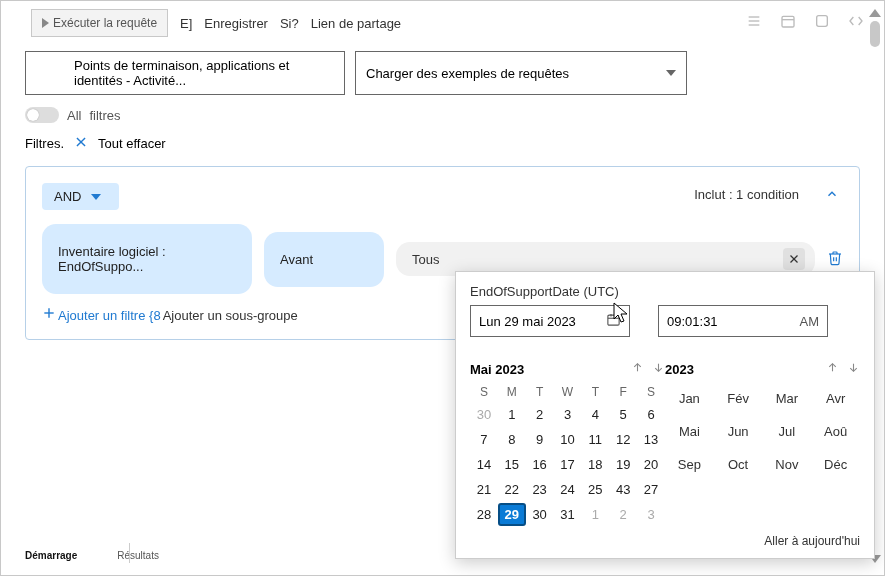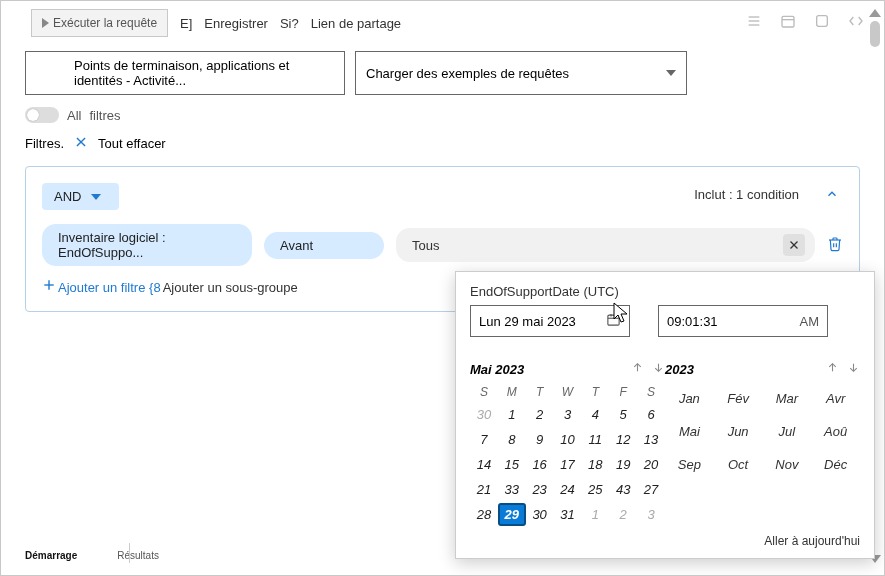--- a/index.html
+++ b/index.html
@@ -32,21 +32,21 @@
   .x-blue svg { width:14px; height:14px; }
 
   .filterbox { margin: 0 24px; border:1px solid #b6d0e8; border-radius:4px; padding: 16px; position:relative; font-size:13px;}
   .and-pill { display:inline-flex; align-items:center; gap:10px; background:#d6ebff; border-radius:4px; padding:6px 18px 6px 12px; color:#222;}
   .chev-sm { width:0;height:0;border-left:5px solid transparent;border-right:5px solid transparent;border-top:6px solid #207ad1;}
   .incl { position:absolute; right:60px; top:20px; color:#333;}
   .collapse { position:absolute; right:20px; top:20px; }
   .collapse svg{width:14px;height:14px;}
 
   .pills { display:flex; gap:12px; margin-top:14px; align-items:center;}
-  .pill { border-radius:14px; padding:6px 16px; font-size:13px; }
+  .pill { border-radius:14px; padding:20px 16px; font-size:13px; }
   .pill-blue { background:#d6ebff; color:#222; width:210px;}
   .pill-blue2 { background:#d6ebff; color:#222; width:120px;}
   .pill-grey { background:#f1f1f1; color:#333; flex:1; display:flex; align-items:center; justify-content:space-between; padding:6px 10px 6px 16px;}
   .xbtn { width:22px;height:22px;border-radius:4px;background:#e0e0e0; display:flex;align-items:center;justify-content:center; cursor:pointer;}
   .xbtn svg{width:12px;height:12px;}
   .trash svg{width:16px;height:16px;}
   .trash{color:#207ad1;cursor:pointer;}
 
   .addrow{display:flex;gap:2px;margin-top:12px;align-items:flex-end;color:#207ad1;}
   .plus svg{width:14px;height:14px;}
@@ -56,21 +56,21 @@
   .popover{ position:absolute; left:454px; top:270px; width:420px; background:#fff; box-shadow:0 4px 16px rgba(0,0,0,.2); border:1px solid #ccc; padding:12px 14px 10px; font-size:13px;}
   .pop-label{color:#333;margin-bottom:6px;}
   .pop-fields{display:flex;gap:28px;margin-bottom:24px;}
   .pf{border:1px solid #666;padding:6px 8px;display:flex;align-items:center;justify-content:space-between;font-size:13px;}
   .pf1{width:160px;}
   .pf2{width:170px;}
   .cal-icon svg{width:15px;height:15px;}
   .cursor{position:absolute; left:610px; top:300px; pointer-events:none;}
   .ampm{color:#555;margin-left:6px;}
 
-  .calwrap{display:flex;font-style:italic;}
+  .calwrap{display:flex;}
   .cal{flex:1;}
   .calhdr{display:flex;align-items:center;justify-content:space-between;margin-bottom:8px;font-weight:600;}
   .navarr{display:flex;gap:8px;color:#888;}
   .navarr svg{width:13px;height:13px;}
   .dow{display:grid;grid-template-columns:repeat(7,1fr);text-align:center;color:#666;font-size:12px;margin-bottom:4px;}
   .days{display:grid;grid-template-columns:repeat(7,1fr);text-align:center;gap:2px 0;}
   .day{padding:4px 0;color:#222;cursor:pointer;border-radius:3px;}
   .day.muted{color:#aaa;}
   .day.sel{background:#0a7bd6;color:#fff;font-weight:600;border:2px solid #064e86;padding:2px 0;}
   .months{display:grid;grid-template-columns:repeat(4,1fr);gap:18px 0;text-align:center;margin-top:14px;}
@@ -257,21 +257,21 @@
             <span class="day">12</span>
             <span class="day">13</span>
             <span class="day">14</span>
             <span class="day">15</span>
             <span class="day">16</span>
             <span class="day">17</span>
             <span class="day">18</span>
             <span class="day">19</span>
             <span class="day">20</span>
             <span class="day">21</span>
-            <span class="day">33</span>
+            <span class="day">22</span>
             <span class="day">23</span>
             <span class="day">24</span>
             <span class="day">25</span>
             <span class="day">43</span>
             <span class="day">27</span>
             <span class="day">28</span>
             <span class="day sel">29</span>
             <span class="day">30</span>
             <span class="day">31</span>
             <span class="day muted">1</span>

